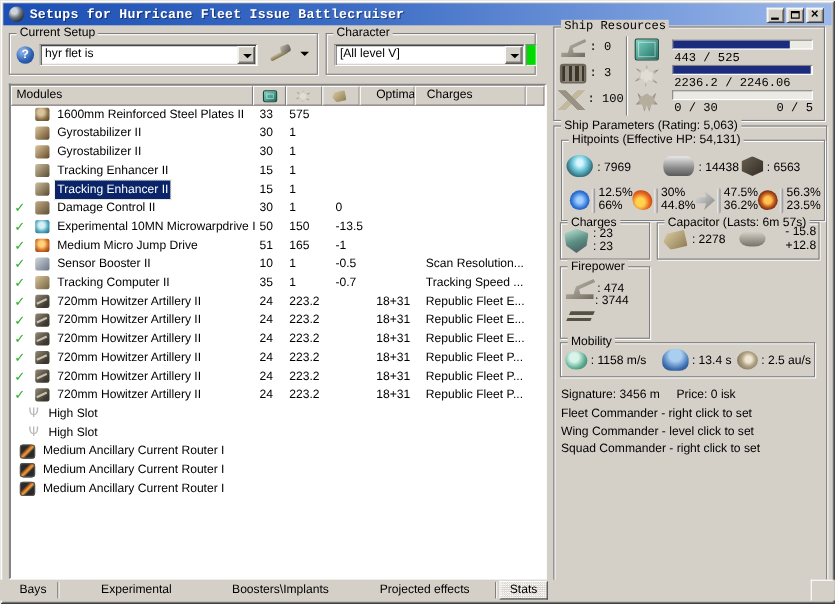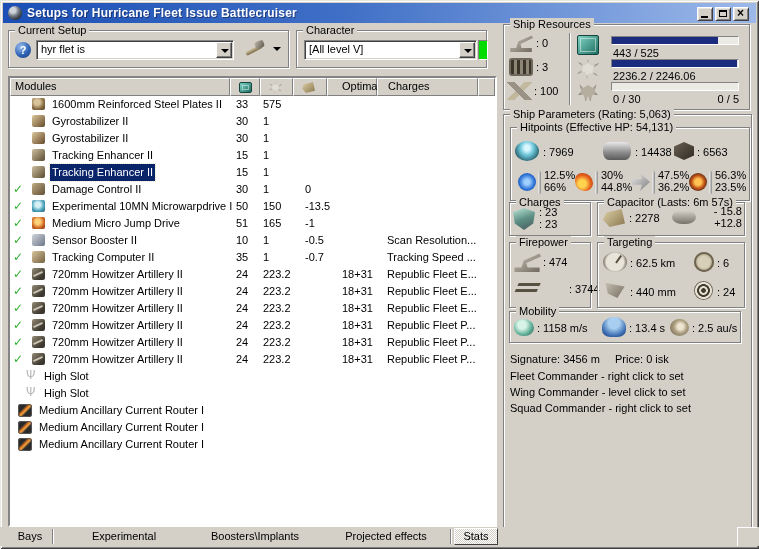--- a/index.html
+++ b/index.html
@@ -5,21 +5,21 @@
   * { margin:0; padding:0; box-sizing:border-box; }
   html,body { width:759px; height:549px; background:#808080; }
   body { font-family:"Liberation Sans","DejaVu Sans",sans-serif; font-size:11px; color:#000; }
 
   .win { position:relative; width:759px; height:549px; background:#d4d0c8;
          box-shadow: inset 1px 1px 0 #e9e7e2, inset -1px -1px 0 #404040,
                      inset 2px 2px 0 #ffffff, inset -2px -2px 0 #808080; overflow:hidden; }
 
   
   .titlebar { position:absolute; left:3px; top:3px; width:753px; height:20px;
-              background:linear-gradient(90deg,#1c4fb5 0%,#3f6fc6 45%,#9db9ea 100%); }
+              background:linear-gradient(90deg,#1c4fb5 0%,#3f6fc6 45%,#9db9ea 100%);font-family:Liberation Mono, monospace; }
   .tb-icon { position:absolute; left:5px; top:3px; width:14px; height:14px; border-radius:50%;
              background:radial-gradient(circle at 35% 30%,#cfd4da 0 20%,#6e7682 45%,#23262b 80%); }
   .tb-title { position:absolute; left:24px; top:3px; color:#fff; font-weight:bold; font-size:12px; letter-spacing:.2px;
               text-shadow:1px 1px 0 rgba(0,0,30,.45); white-space:nowrap; }
   .tb-btn { position:absolute; top:4px; width:16px; height:14px; background:#d4d0c8;
             border:1px solid; border-color:#fff #404040 #404040 #fff;
             box-shadow: inset 1px 1px 0 #e9e7e2, inset -1px -1px 0 #808080; }
   .btn-min { left:694px; } .btn-max { left:712px; } .btn-close { left:730px; }
   .g-min { position:absolute; left:3px; bottom:2px; width:7px; height:2px; background:#000; }
   .g-max { position:absolute; left:3px; top:2px; width:8px; height:7px; border:1px solid #000; border-top-width:2px; }
@@ -96,21 +96,21 @@
   .mtype-high-slot .mod-icon { left:15px; background:none; border-radius:0; }
   .mtype-high-slot .mod-icon::before { content:"Ψ"; position:absolute; left:1px; top:-3px; color:#b9b9b9; font-size:12px;
                                        font-family:"DejaVu Sans",sans-serif; }
   .mtype-high-slot .mod-name { left:32px; }
   .mtype-rig .mod-icon { left:8px; width:14px; height:13px; border-radius:3px;
                          background:linear-gradient(135deg,#2a2a2a 34%,#e07820 46%,#f0a040 52%,#2a2a2a 64%);
                          box-shadow: inset 0 0 0 1px #555; }
   .mtype-rig .mod-name { left:27px; }
 
   
-  .gb-resources { left:503px; top:24px; width:247px; height:86px; }
+  .gb-resources { left:503px; top:24px; width:247px; height:86px;font-family:Liberation Mono, monospace; }
   .gb-params { left:503px; top:114px; width:249px; height:424px; }
   .gb-hitpoints { left:6px; top:12px; width:240px; height:74px; }
   .gb-defence { left:5px; top:87px; width:82px; height:34px; }
   .gb-capacitor { left:93px; top:87px; width:148px; height:34px; }
   .gb-firepower { left:5px; top:127px; width:82px; height:66px; }
   .gb-targeting { left:93px; top:127px; width:148px; height:66px; }
   .gb-mobility { left:5px; top:196px; width:232px; height:32px; }
 
   .abs { position:absolute; white-space:nowrap; }
   .picon { position:absolute; }
@@ -561,34 +561,23 @@
       <span class="picon i-capsule" style="left:74px;top:7px;width:24px;height:14px;"></span>
       <span class="abs" style="left:98px;top:2px;width:46px;text-align:right;">- 15.8</span>
       <span class="abs" style="left:98px;top:14px;width:46px;text-align:right;">+12.8</span>
     </div>
 
     <div class="gb gb-firepower">
       <span class="gb-label">Firepower</span>
       <span class="picon i-turret" style="left:3px;top:9px;width:28px;height:20px;"></span>
       <span class="abs" style="left:33px;top:13px;text-align:right;">: 474</span>
       <span class="picon i-volley" style="left:6px;top:40px;width:22px;height:12px;"></span>
-      <span class="abs" style="left:31px;top:40px;margin-left:28px;">: 3744</span>
-    </div>
-
-    <div class="gb gb-targeting">
-      <span class="gb-label">Targeting</span>
-      <span class="picon i-radar" style="left:5px;top:9px;width:24px;height:20px;"></span>
-      <span class="abs" style="left:32px;top:14px;">: 62.5 km</span>
-      <span class="picon i-compass" style="left:96px;top:9px;width:20px;height:20px;"></span>
-      <span class="abs" style="left:119px;top:14px;">: 6</span>
-      <span class="picon i-dish" style="left:5px;top:38px;width:24px;height:18px;"></span>
-      <span class="abs" style="left:32px;top:43px;">: 440 mm</span>
-      <span class="picon i-bullseye" style="left:96px;top:38px;width:19px;height:19px;"></span>
-      <span class="abs" style="left:119px;top:43px;">: 24</span>
-    </div>
+      <span class="abs" style="left:31px;top:24px;">: 3744</span>
+    </div>
+
 
     <div class="gb gb-mobility">
       <span class="gb-label">Mobility</span>
       <span class="picon i-speedrock" style="left:4px;top:7px;width:20px;height:17px;"></span>
       <span class="abs" style="left:27px;top:10px;">: 1158 m/s</span>
       <span class="picon i-agility" style="left:92px;top:5px;width:24px;height:20px;"></span>
       <span class="abs" style="left:119px;top:10px;">: 13.4 s</span>
       <span class="picon i-warpshell" style="left:160px;top:7px;width:19px;height:17px;"></span>
       <span class="abs" style="left:182px;top:10px;">: 2.5 au/s</span>
     </div>

